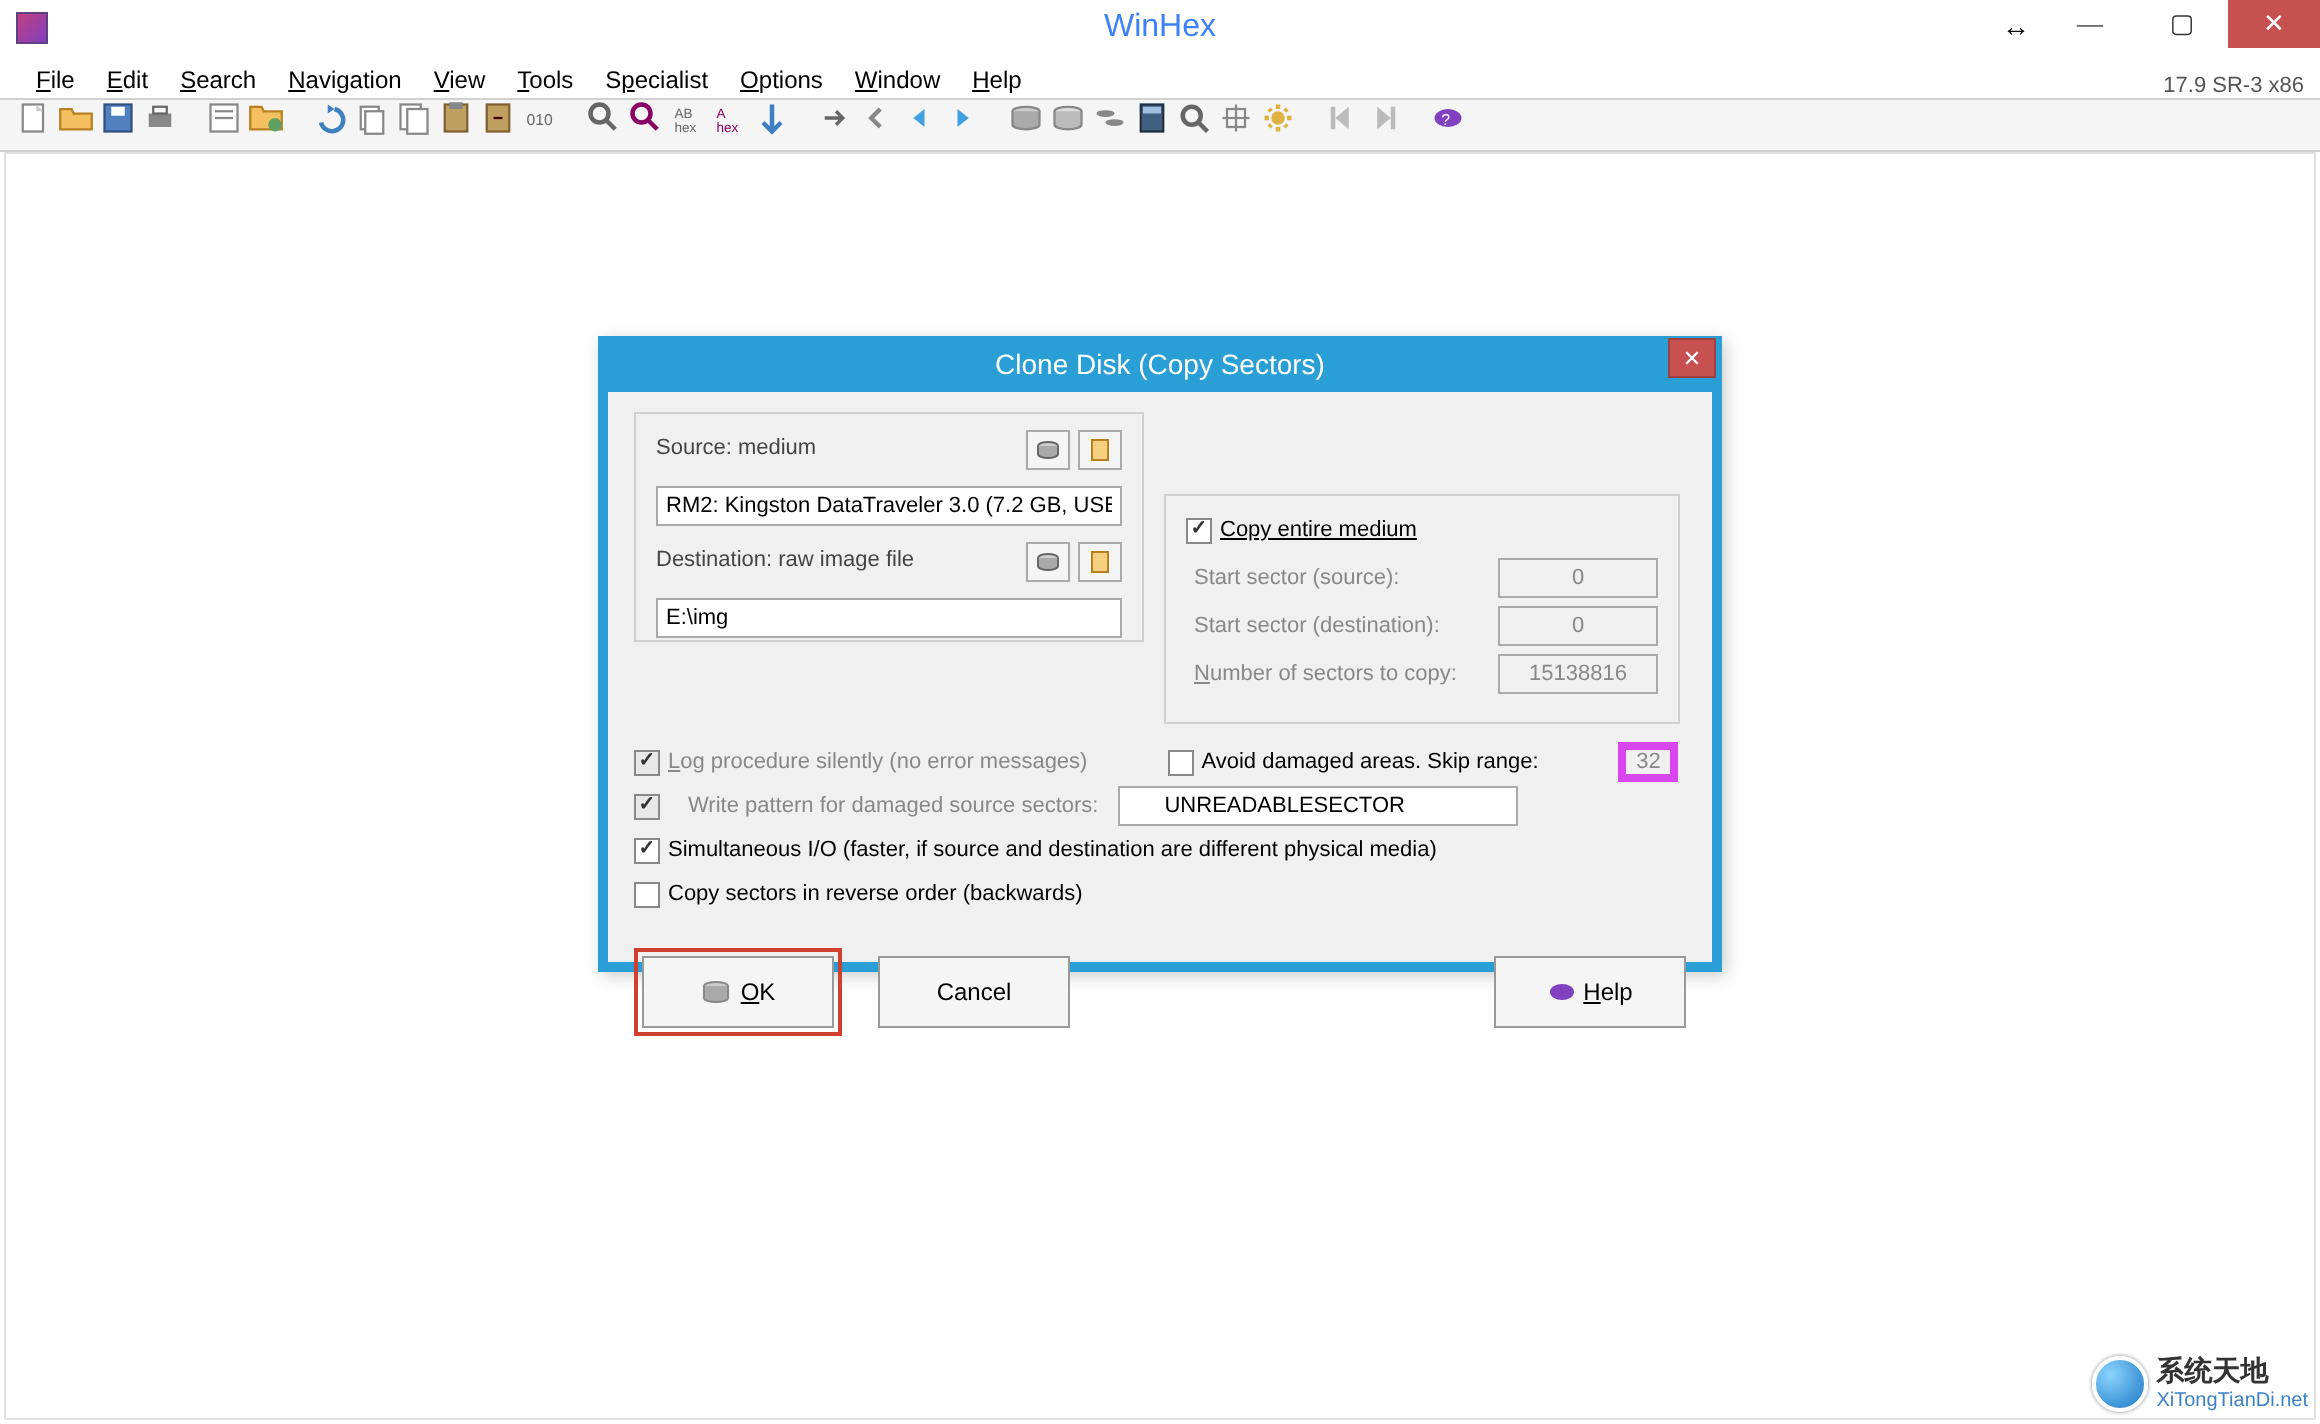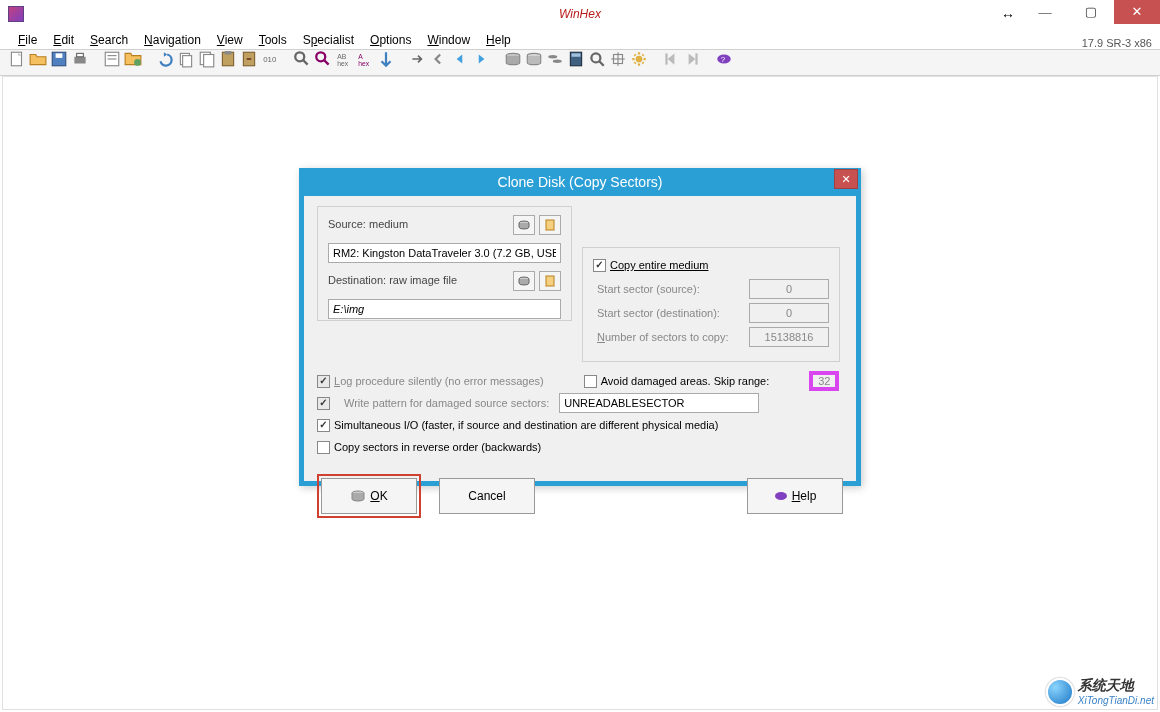--- a/index.html
+++ b/index.html
@@ -1,21 +1,21 @@
 <!DOCTYPE html>
 <html><head>
 <meta charset="utf-8">
 <style>
 * { box-sizing: border-box; margin: 0; padding: 0; font-family: "Segoe UI", Tahoma, sans-serif; }
 body { background: #fff; width: 1160px; height: 712px; position: relative; overflow: hidden; font-size: 12px; }
 
 
 .titlebar { height: 28px; background: #fff; display: flex; align-items: center; position: relative; }
 .app-icon { width: 16px; height: 16px; margin-left: 8px; background: linear-gradient(135deg, #c04080, #8040c0); border: 1px solid #604080; }
-.title-text { position: absolute; left: 50%; transform: translateX(-50%); font-size: 12px; color: #b91c1c; font-style: italic; }
+.title-text { position: absolute; left: 50%; transform: translateX(-50%); font-size: 16px; color: #3b82f6; }
 .win-controls { position: absolute; right: 0; top: 0; display: flex; }
 .win-btn { width: 46px; height: 24px; display: flex; align-items: center; justify-content: center; font-size: 13px; font-family: "Segoe UI Symbol"; }
 .win-btn.close { background: #c75050; color: #fff; }
 .win-btn.normal { color: #333; }
 .resize-icon { position: absolute; right: 145px; top: 5px; font-size: 14px; }
 
 
 .menubar { height: 22px; background: #fff; border-bottom: 1px solid #d0d0d0; display: flex; align-items: flex-end; padding-left: 10px; }
 .menu-item { padding: 2px 8px; font-size: 12px; color: #000; cursor: default; }
 .menu-item u { text-decoration: underline; }
@@ -47,31 +47,31 @@
 
 .opt-row { display: flex; align-items: center; font-size: 11px; margin-bottom: 6px; height: 18px; }
 .opt-row label { margin-left: 4px; }
 .opt-row.disabled label { color: #888; }
 .num-box { width: 80px; height: 20px; border: 1px solid #aaa; text-align: center; font-size: 11px; margin-left: auto; background: #f0f0f0; color: #888; padding: 2px; }
 
 .lower { margin-top: 10px; }
 .lower .opt-row { margin-bottom: 4px; }
 .lower .opt-row.disabled label { color: #888; }
 .pattern-row { display: flex; align-items: center; gap: 10px; }
-.pattern-box { width: 200px; height: 20px; border: 1px solid #aaa; background: #fff; padding: 1px 4px; font-size: 11px; }
+.pattern-box { width: 200px; height: 20px; border: 1px solid #aaa; background: #fff; padding: 1px 22px; font-size: 11px; }
 .skip-box { width: 30px; height: 20px; border: 4px solid #d946ef; background: #f0f0f0; text-align: center; font-size: 11px; color:#888; padding: 2px; }
 
 .button-row { display: flex; margin-top: 18px; align-items: center; }
 .dlg-btn { width: 96px; height: 36px; border: 1px solid #999; background: #f5f5f5; font-size: 12px; display: flex; align-items: center; justify-content: center; gap: 4px; }
 .ok-wrap { border: 2px solid #d04030; padding: 2px; display: inline-block; }
 
 
 .watermark { position: absolute; right: 6px; bottom: 6px; display: flex; align-items: center; gap: 4px; font-size: 11px; }
 .globe { width: 28px; height: 28px; border-radius: 50%; background: radial-gradient(circle at 30% 30%, #8bd4ff, #1b77c4); border: 2px solid #fff; box-shadow: 0 0 2px #888; }
-.wm-text { font-size: 10px; font-style: italic; }
+.wm-text { font-size: 10px; }
 .wm-text b { font-size: 14px; color: #333; }
 .wm-text span { color: #3a82c8; }
 
 .chk { width:13px; height:13px; border:1px solid #888; background:#fff; display:inline-flex; align-items:center; justify-content:center; font-size:10px; line-height:1; }
 .chk.checked::after { content:"✓"; color:#333; font-weight:bold; }
 .chk.disabled { background:#e8e8e8; }
 </style>
 </head>
 <body>
 
@@ -261,21 +261,21 @@
                 <ellipse cx="7" cy="3" rx="5" ry="2" fill="#ccc" stroke="#666"></ellipse>
                 <path d="M2 3 L2 7 A5 2 0 0 0 12 7 L12 3" fill="#aaa" stroke="#666"></path>
               </svg>
             </div>
           <div class="mini-btn">
               <svg width="10" height="12" viewBox="0 0 10 12">
                 <rect x="1" y="1" width="8" height="10" fill="#f5d080" stroke="#b88020"></rect>
               </svg>
             </div>
         </div>
-        <input class="textbox" style="width: 100%; font-style: italic;" value="E:\img">
+        <input class="textbox" style="width: 100%;" value="E:\img">
       </div>
       <div class="panel panel-right">
         <div class="opt-row">
           <span class="chk checked"></span>
           <label><u>Copy entire medium</u></label>
         </div>
         <div class="opt-row disabled">
           <label style="flex:1">Start sector (source):</label>
           <input class="num-box" disabled="" value="0" style="">
         </div>

